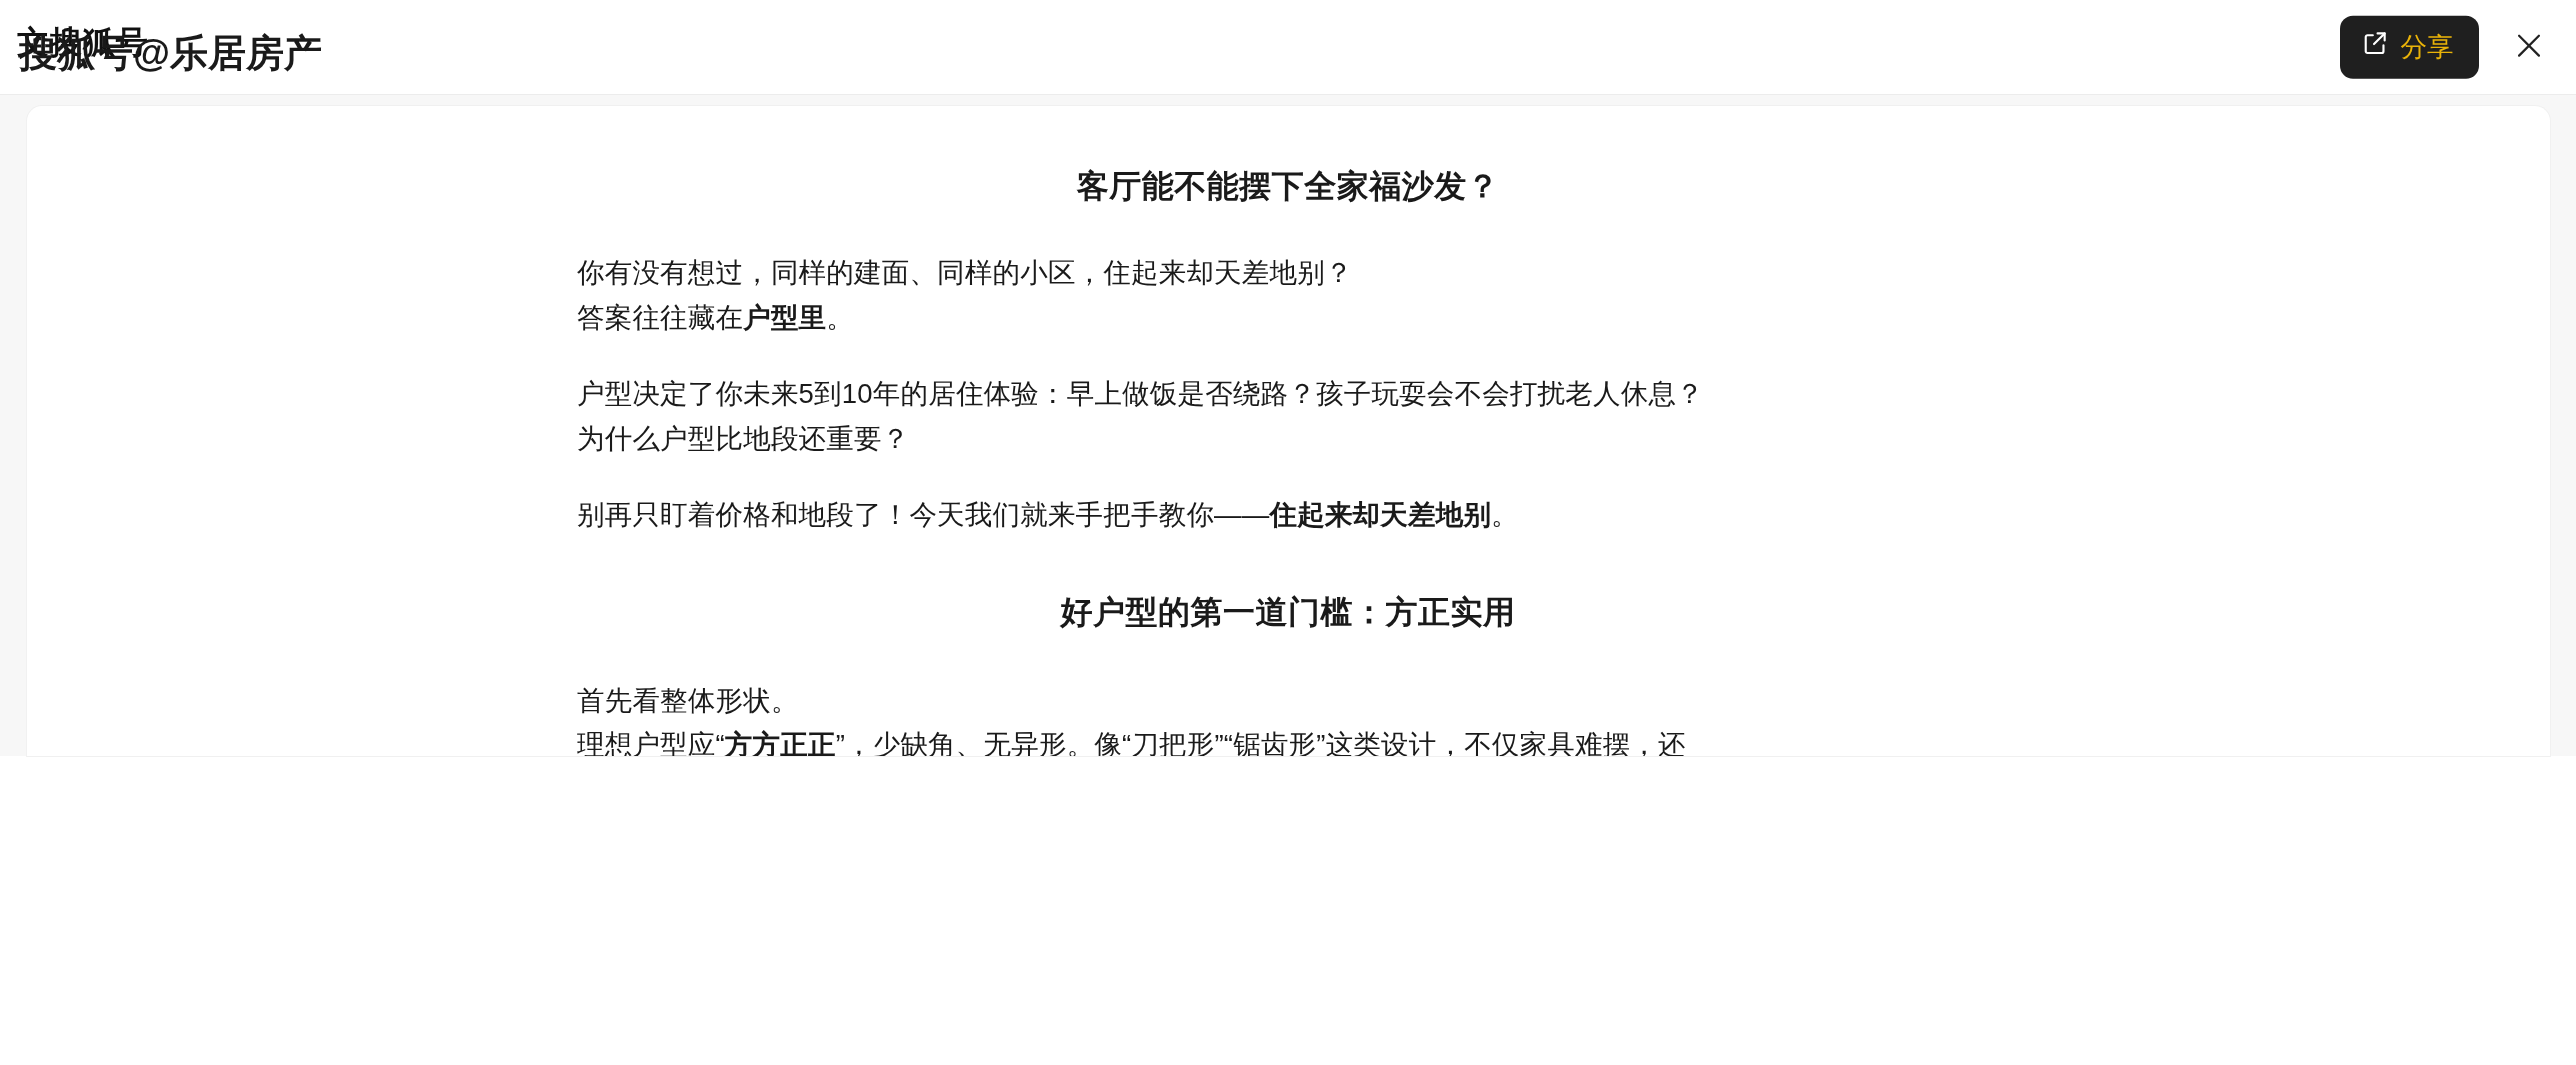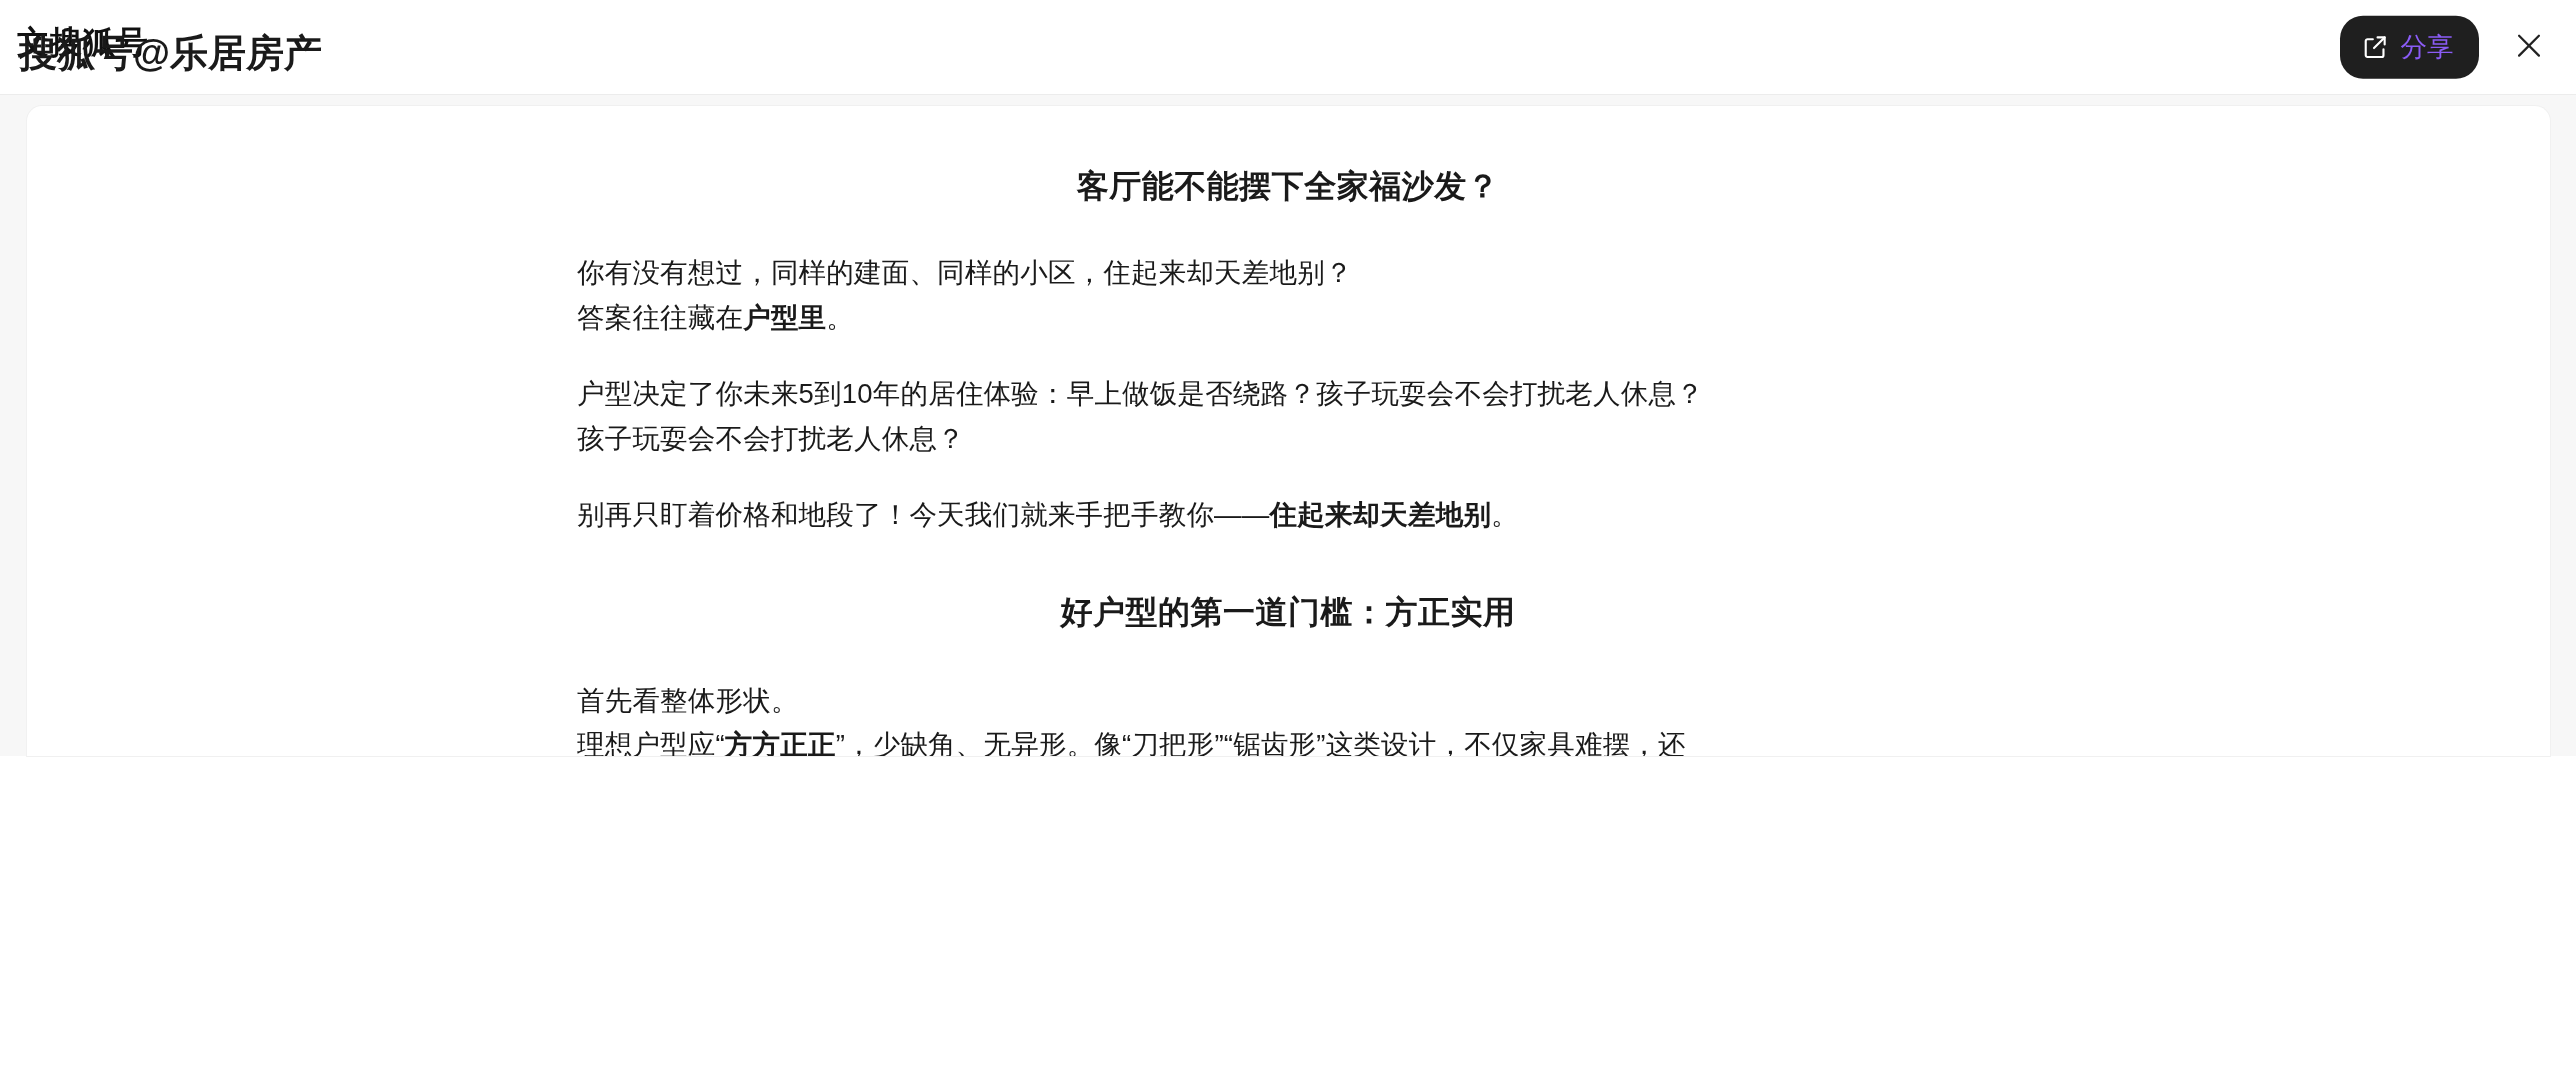--- a/index.html
+++ b/index.html
@@ -60,25 +60,25 @@
     position: absolute;
     right: 25px;
     top: 50%;
     transform: translateY(-50%);
     display: flex;
     align-items: center;
     gap: 28.4px;
   }
   .share-btn {
     display: flex;
-    align-items: center;
+    align-items: flex-start;
     gap: 11.4px;
     background: #1f1f1f;
-    color: #8b5cf6;
-    border-radius: 23px;
+    color: #eab308;
+    border-radius: 13px;
     padding: 13.3px 25px 13.3px 21px;
     font-size: 26.5px;
     font-weight: 400;
     cursor: pointer;
     user-select: none;
   }
   .share-btn svg { display: block; }
   .close-btn {
     width: 44px;
     height: 44px;
@@ -170,21 +170,21 @@
   <div class="content-shell">
     <div class="article">
 
 
       <h2 class="art-h2">客厅能不能摆下全家福沙发？</h2>
 
       <p class="art-p nogap">你有没有想过，同样的建面、同样的小区，住起来却天差地别？</p>
       <p class="art-p">答案往往藏在<b>户型里</b>。</p>
 
       <p class="art-p nogap">户型决定了你未来5到10年的居住体验：早上做饭是否绕路？孩子玩耍会不会打扰老人休息？</p>
-      <p class="art-p">孩子玩耍会不会打扰老人休息？</p>
+      <p class="art-p">为什么户型比地段还重要？</p>
 
       <p class="art-p">别再只盯着价格和地段了！今天我们就来手把手教你——<b>住起来却天差地别</b>。</p>
 
       <h2 class="art-h2 tight">好户型的第一道门槛：方正实用</h2>
 
       <p class="art-p nogap">首先看整体形状。</p>
       <p class="art-p nogap">理想户型应“<b>方方正正</b>”，少缺角、无异形。像“刀把形”“锯齿形”这类设计，不仅家具难摆，还</p>
       <p class="art-p">早上做饭是否绕路。</p>
 
     </div>

